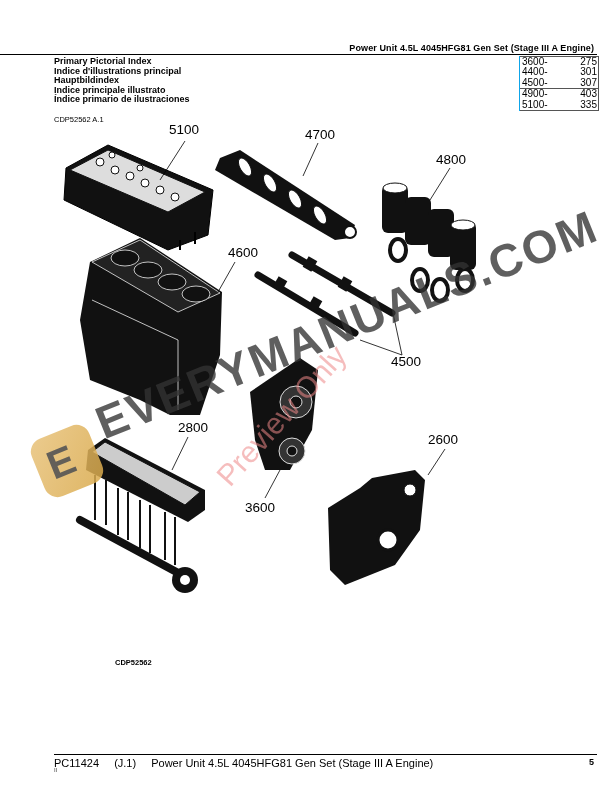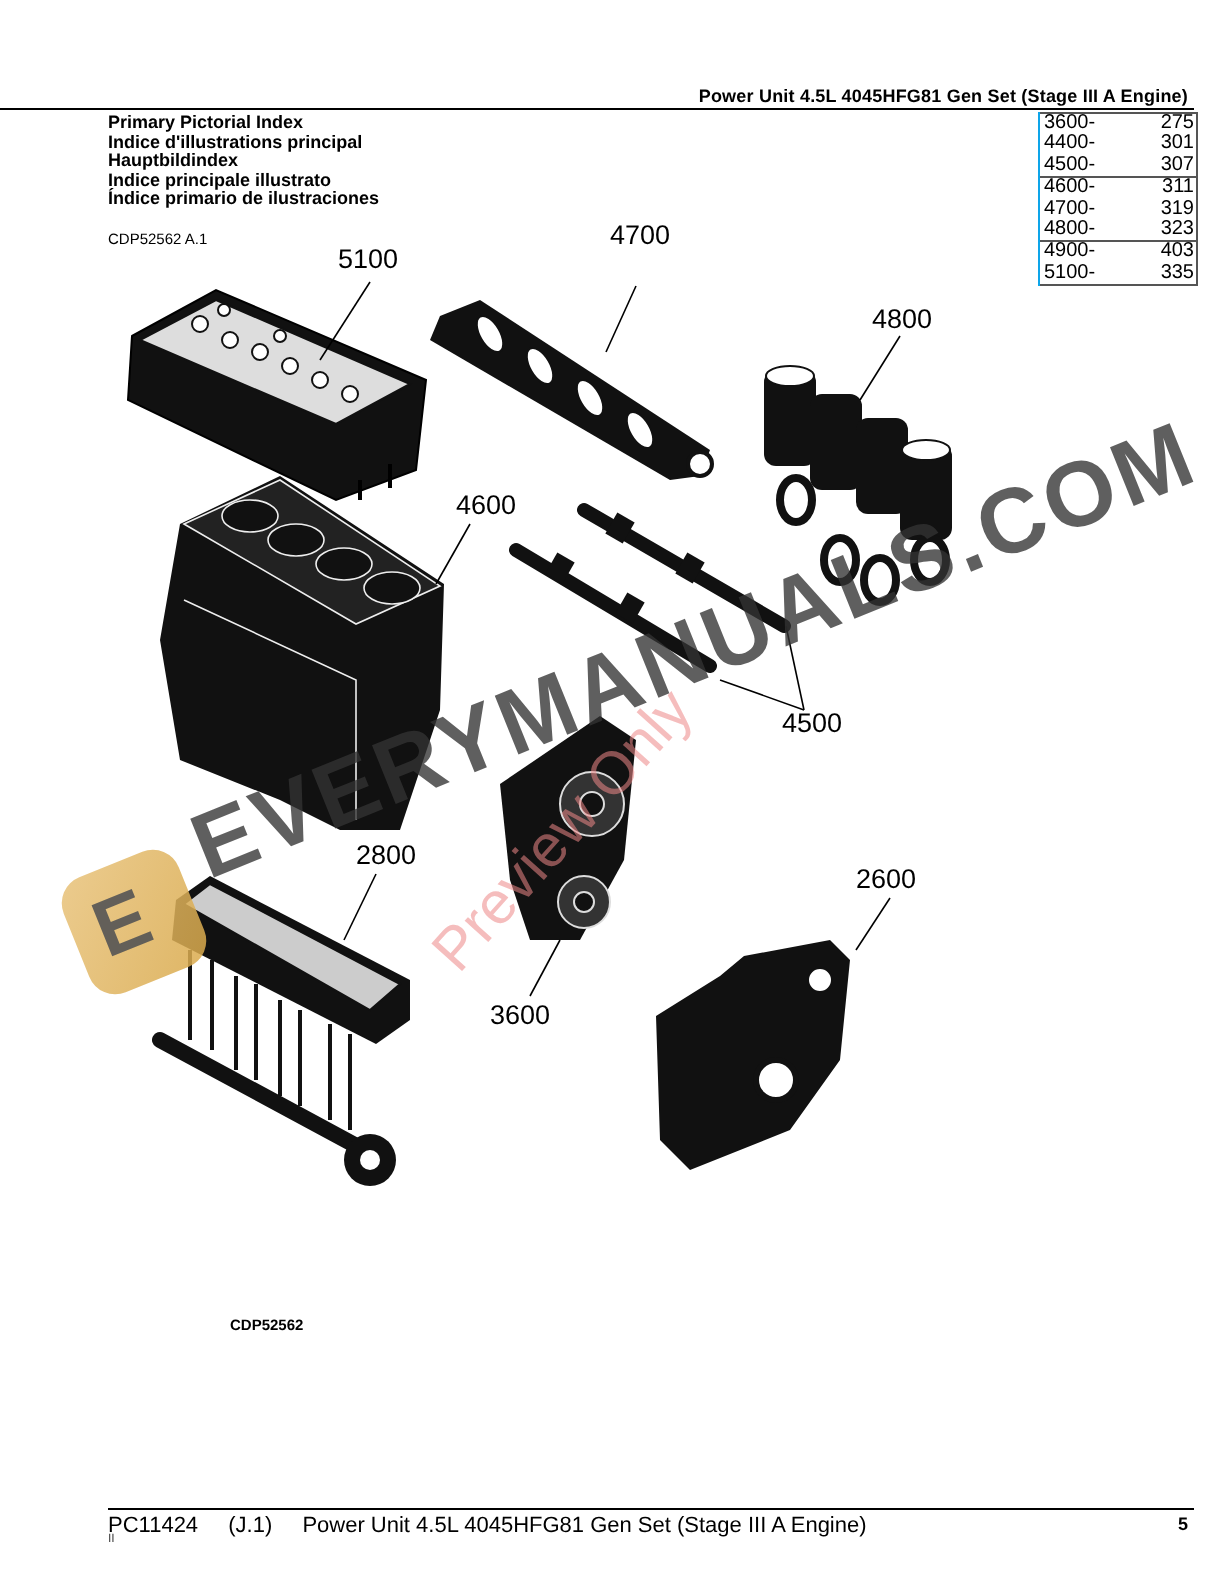--- a/index.html
+++ b/index.html
@@ -51,34 +51,20 @@
         <span>4400-</span>
         <span>301</span>
       </div>
     <div class="toc-row">
         <span>4500-</span>
         <span>307</span>
       </div>
   </div>
   <div class="toc-group">
     <div class="toc-row">
-        <span>4600-</span>
-        <span>311</span>
-      </div>
-    <div class="toc-row">
-        <span>4700-</span>
-        <span>319</span>
-      </div>
-    <div class="toc-row">
-        <span>4800-</span>
-        <span>323</span>
-      </div>
-  </div>
-  <div class="toc-group">
-    <div class="toc-row">
         <span>4900-</span>
         <span>403</span>
       </div>
     <div class="toc-row">
         <span>5100-</span>
         <span>335</span>
       </div>
   </div>
 </div>
 
@@ -189,21 +175,21 @@
     <line x1="235" y1="262" x2="218" y2="292"></line>
     <line x1="402" y1="355" x2="393" y2="313"></line>
     <line x1="402" y1="355" x2="360" y2="340"></line>
     <line x1="188" y1="437" x2="172" y2="470"></line>
     <line x1="265" y1="498" x2="280" y2="470"></line>
     <line x1="445" y1="449" x2="428" y2="475"></line>
   </g>
 </svg>
 
 <div class="abs callout" style="left:169px;top:122px">5100</div>
-<div class="abs callout" style="left:305px;top:110px">4700</div>
+<div class="abs callout" style="left:305px;top:127px">4700</div>
 <div class="abs callout" style="left:436px;top:152px">4800</div>
 <div class="abs callout" style="left:228px;top:245px">4600</div>
 <div class="abs callout" style="left:391px;top:354px">4500</div>
 <div class="abs callout" style="left:178px;top:420px">2800</div>
 <div class="abs callout" style="left:245px;top:500px">3600</div>
 <div class="abs callout" style="left:428px;top:432px">2600</div>
 
 <div class="abs wm-logo"></div>
 <div class="abs wm-logo-e">E</div>
 <div class="abs wm-main">EVERYMANUALS.COM</div>

